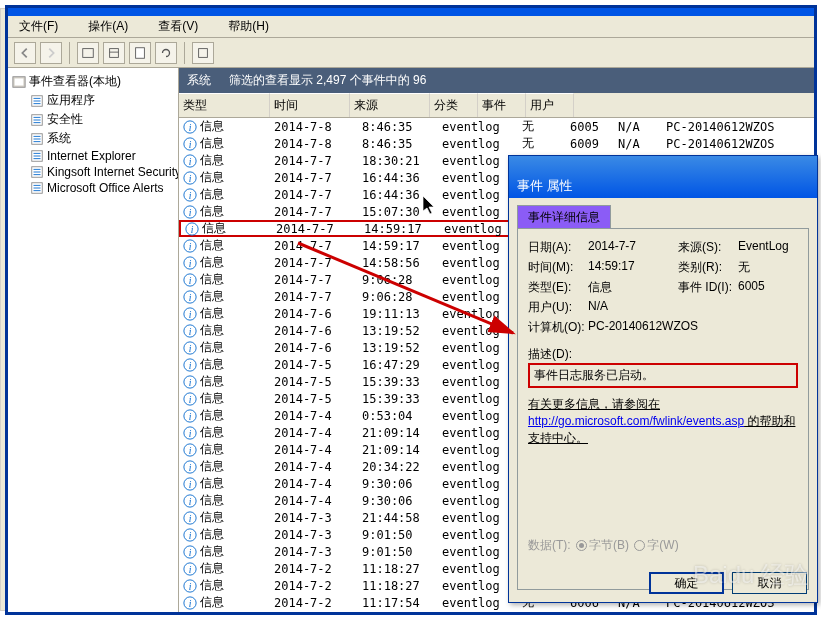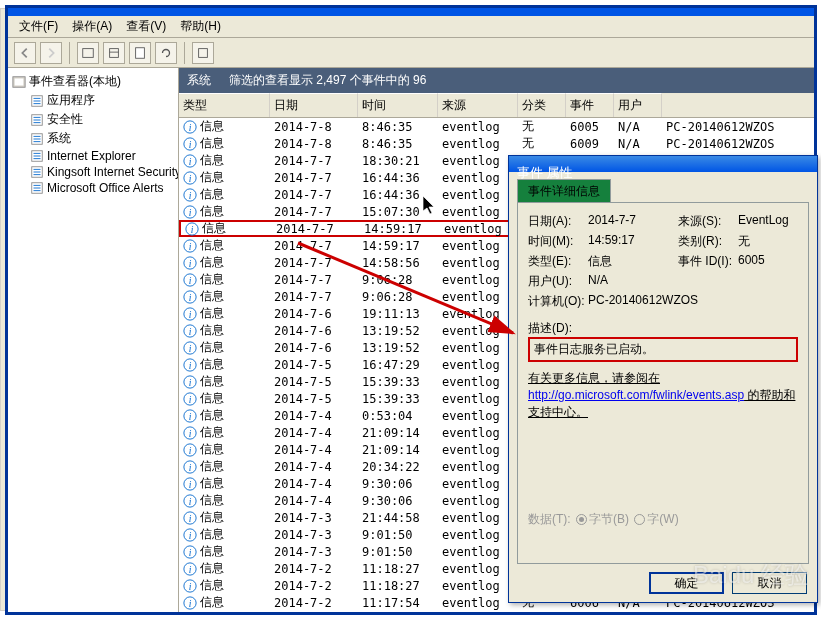--- a/index.html
+++ b/index.html
@@ -1,19 +1,19 @@
 <!DOCTYPE html>
 <html><head>
 <meta charset="utf-8">
 <style>
 * { box-sizing: border-box; margin: 0; padding: 0; }
 body { font-family: "SimSun", "宋体", sans-serif; font-size: 12px; background: #fff; width: 821px; height: 621px; overflow: hidden; position: relative; }
 .frame { border: 3px solid #003399; width: 812px; height: 610px; margin: 5px; position: relative; background: #ece9d8; }
 .title-strip { background: #0055e5; height: 8px; }
-.menubar { background: #ece9d8; height: 22px; display: flex; align-items: center; padding: 0 6px; gap: 4px; border-bottom: 1px solid #aca899; }
+.menubar { background: #ece9d8; height: 22px; display: flex; align-items: center; padding: 0 6px; gap: 20px; border-bottom: 1px solid #aca899; }
 .menubar span { padding: 2px 5px; cursor: default; }
 .toolbar { background: #ece9d8; height: 30px; display: flex; align-items: center; padding: 0 6px; gap: 4px; border-bottom: 1px solid #aca899; }
 .tool-btn { width: 22px; height: 22px; border: 1px solid #aca899; background: #f5f3ea; display: flex; align-items: center; justify-content: center; }
 .tool-sep { width: 1px; height: 22px; background: #aca899; margin: 0 3px; }
 .tool-btn svg { width: 14px; height: 14px; }
 .main { display: flex; height: calc(100% - 60px); }
 .tree { width: 171px; background: #fff; border-right: 1px solid #aca899; padding: 4px 2px; overflow: auto; }
 .tree-item { display: flex; align-items: center; padding: 1px 2px; gap: 3px; white-space: nowrap; }
 .tree-icon { width: 14px; height: 14px; flex-shrink: 0; }
 .tree-sub { margin-left: 18px; }
@@ -28,23 +28,23 @@
 .c-type { width: 91px; display: flex; align-items: center; gap: 3px; }
 .c-date { width: 88px; }
 .c-time { width: 80px; }
 .c-src { width: 80px; }
 .c-cat { width: 48px; }
 .c-evt { width: 48px; }
 .c-usr { width: 48px; }
 .c-comp { width: 120px; }
 .info-icon { width: 14px; height: 14px; }
 .dialog { position: absolute; left: 508px; top: 155px; width: 310px; height: 448px; border: 1px solid #003399; background: #ece9d8; box-shadow: 2px 2px 5px rgba(0,0,0,0.3); z-index: 10; }
-.dlg-title { background: linear-gradient(#3a8ae5, #0055e5); color: #fff; padding: 8px 8px; font-size: 13px; height: 16px; }
+.dlg-title { background: linear-gradient(#3a8ae5, #0055e5); color: #fff; padding: 21px 8px; font-size: 13px; height: 28px; }
 .tab-row { padding: 6px 8px 0 8px; }
-.tab { display: inline-block; background: #15803d; border: 1px solid #919b9c; border-bottom: none; padding: 3px 10px; position: relative; top: 1px; }
+.tab { display: inline-block; background: #8b5cf6; border: 1px solid #919b9c; border-bottom: none; padding: 3px 10px; position: relative; top: 1px; }
 .tab-body { margin: 0 8px 8px 8px; border: 1px solid #919b9c; background: #ece9d8; padding: 10px 10px; height: 362px; position: relative; }
 .detail-grid { display: grid; grid-template-columns: 60px 90px 60px 80px; row-gap: 3px; margin-bottom: 10px; }
 .detail-grid div { white-space: nowrap; }
 .desc-box { border: 2px solid #c00; padding: 2px 4px; margin-bottom: 8px; }
 .info-text { margin-bottom: 20px; text-decoration: underline; }
 .link { color: #0000ee; text-decoration: underline; }
 .data-row { color: #999; margin-top: 90px; }
 .radio { display: inline-block; width: 11px; height: 11px; border: 1px solid #999; border-radius: 50%; vertical-align: middle; margin: 0 2px; }
 .radio.sel::after { content: ""; display: block; width: 5px; height: 5px; background: #999; border-radius: 50%; margin: 2px; }
 .dlg-btns { position: absolute; right: 10px; bottom: 8px; display: flex; gap: 8px; }
@@ -178,21 +178,20 @@
         </div>
     </div>
 
     <div class="content">
       <div class="content-header">
         <span>系统</span>
         <span>筛选的查看显示 2,497 个事件中的 96</span>
       </div>
       <div class="col-headers">
         <div class="col-h c-type">类型</div>
-        <div class="col-h c-date">日期</div>
         <div class="col-h c-time">时间</div>
         <div class="col-h c-src">来源</div>
         <div class="col-h c-cat">分类</div>
         <div class="col-h c-evt">事件</div>
         <div class="col-h c-usr">用户</div>
       </div>
       <div class="rows" id="rows">
           <div class="row">
     <div class="cell c-type"><svg class="info-icon" viewBox="0 0 16 16">
                 <circle cx="8" cy="8" r="7" fill="#fff" stroke="#06c"></circle>

